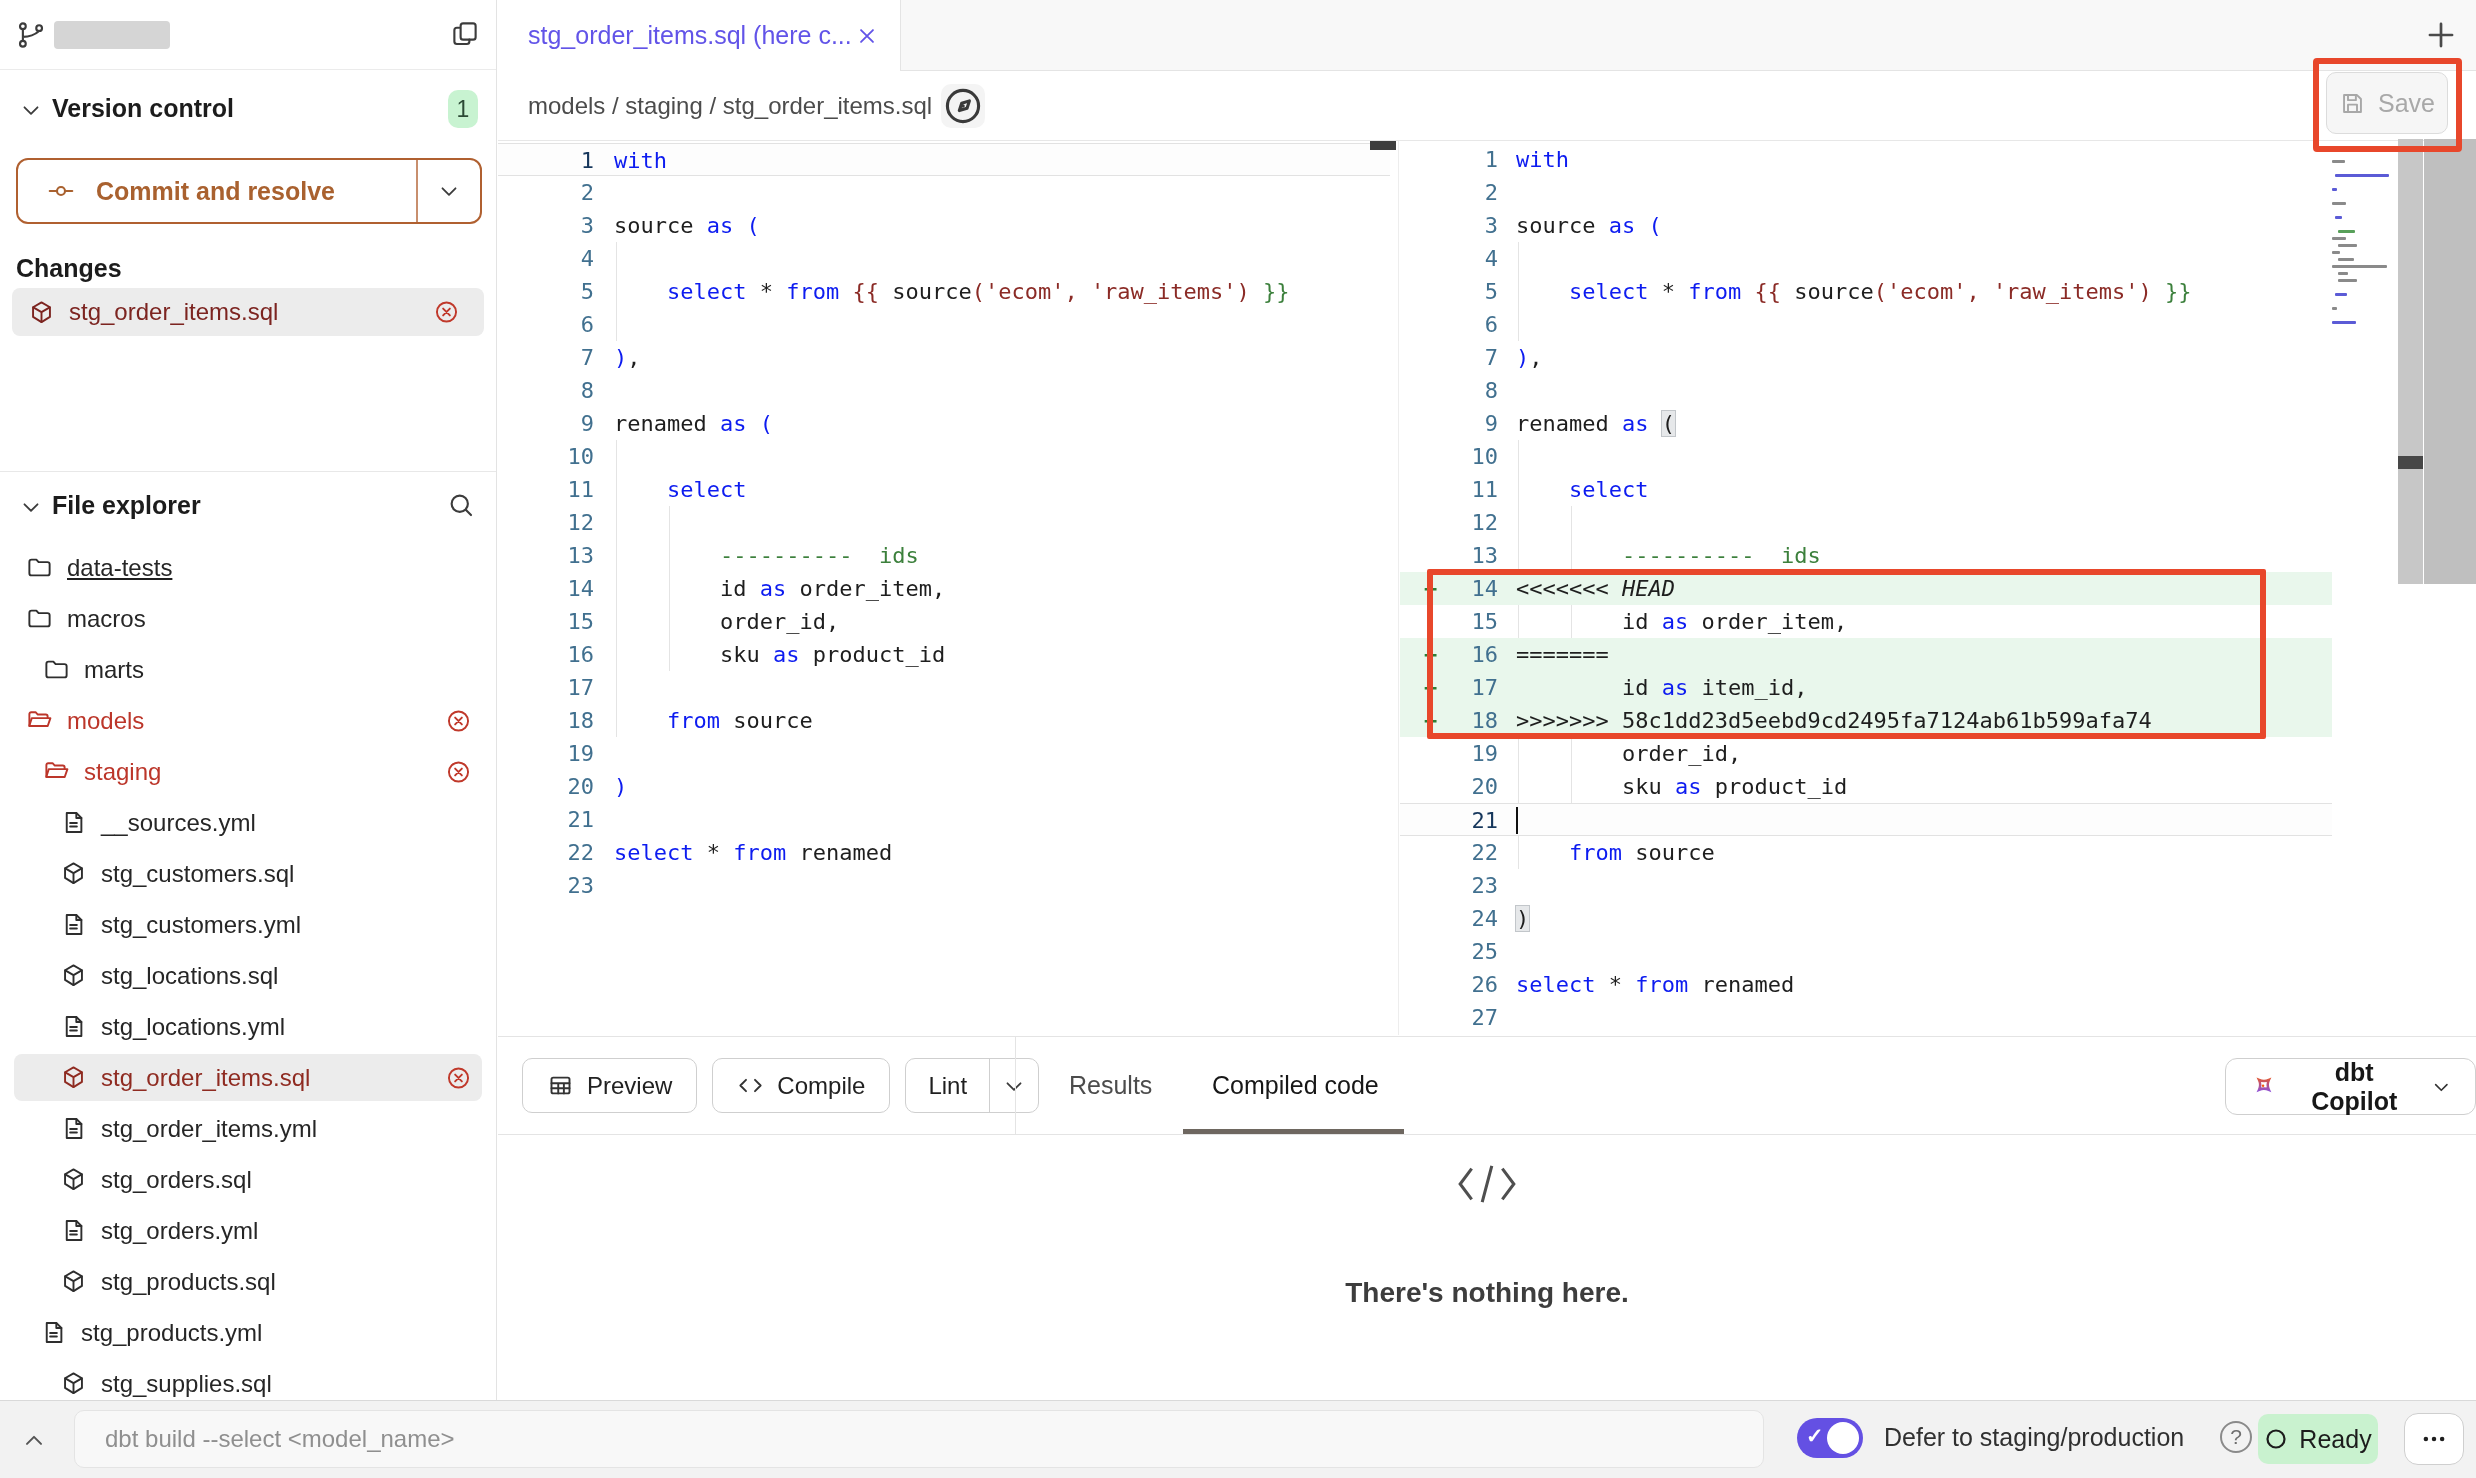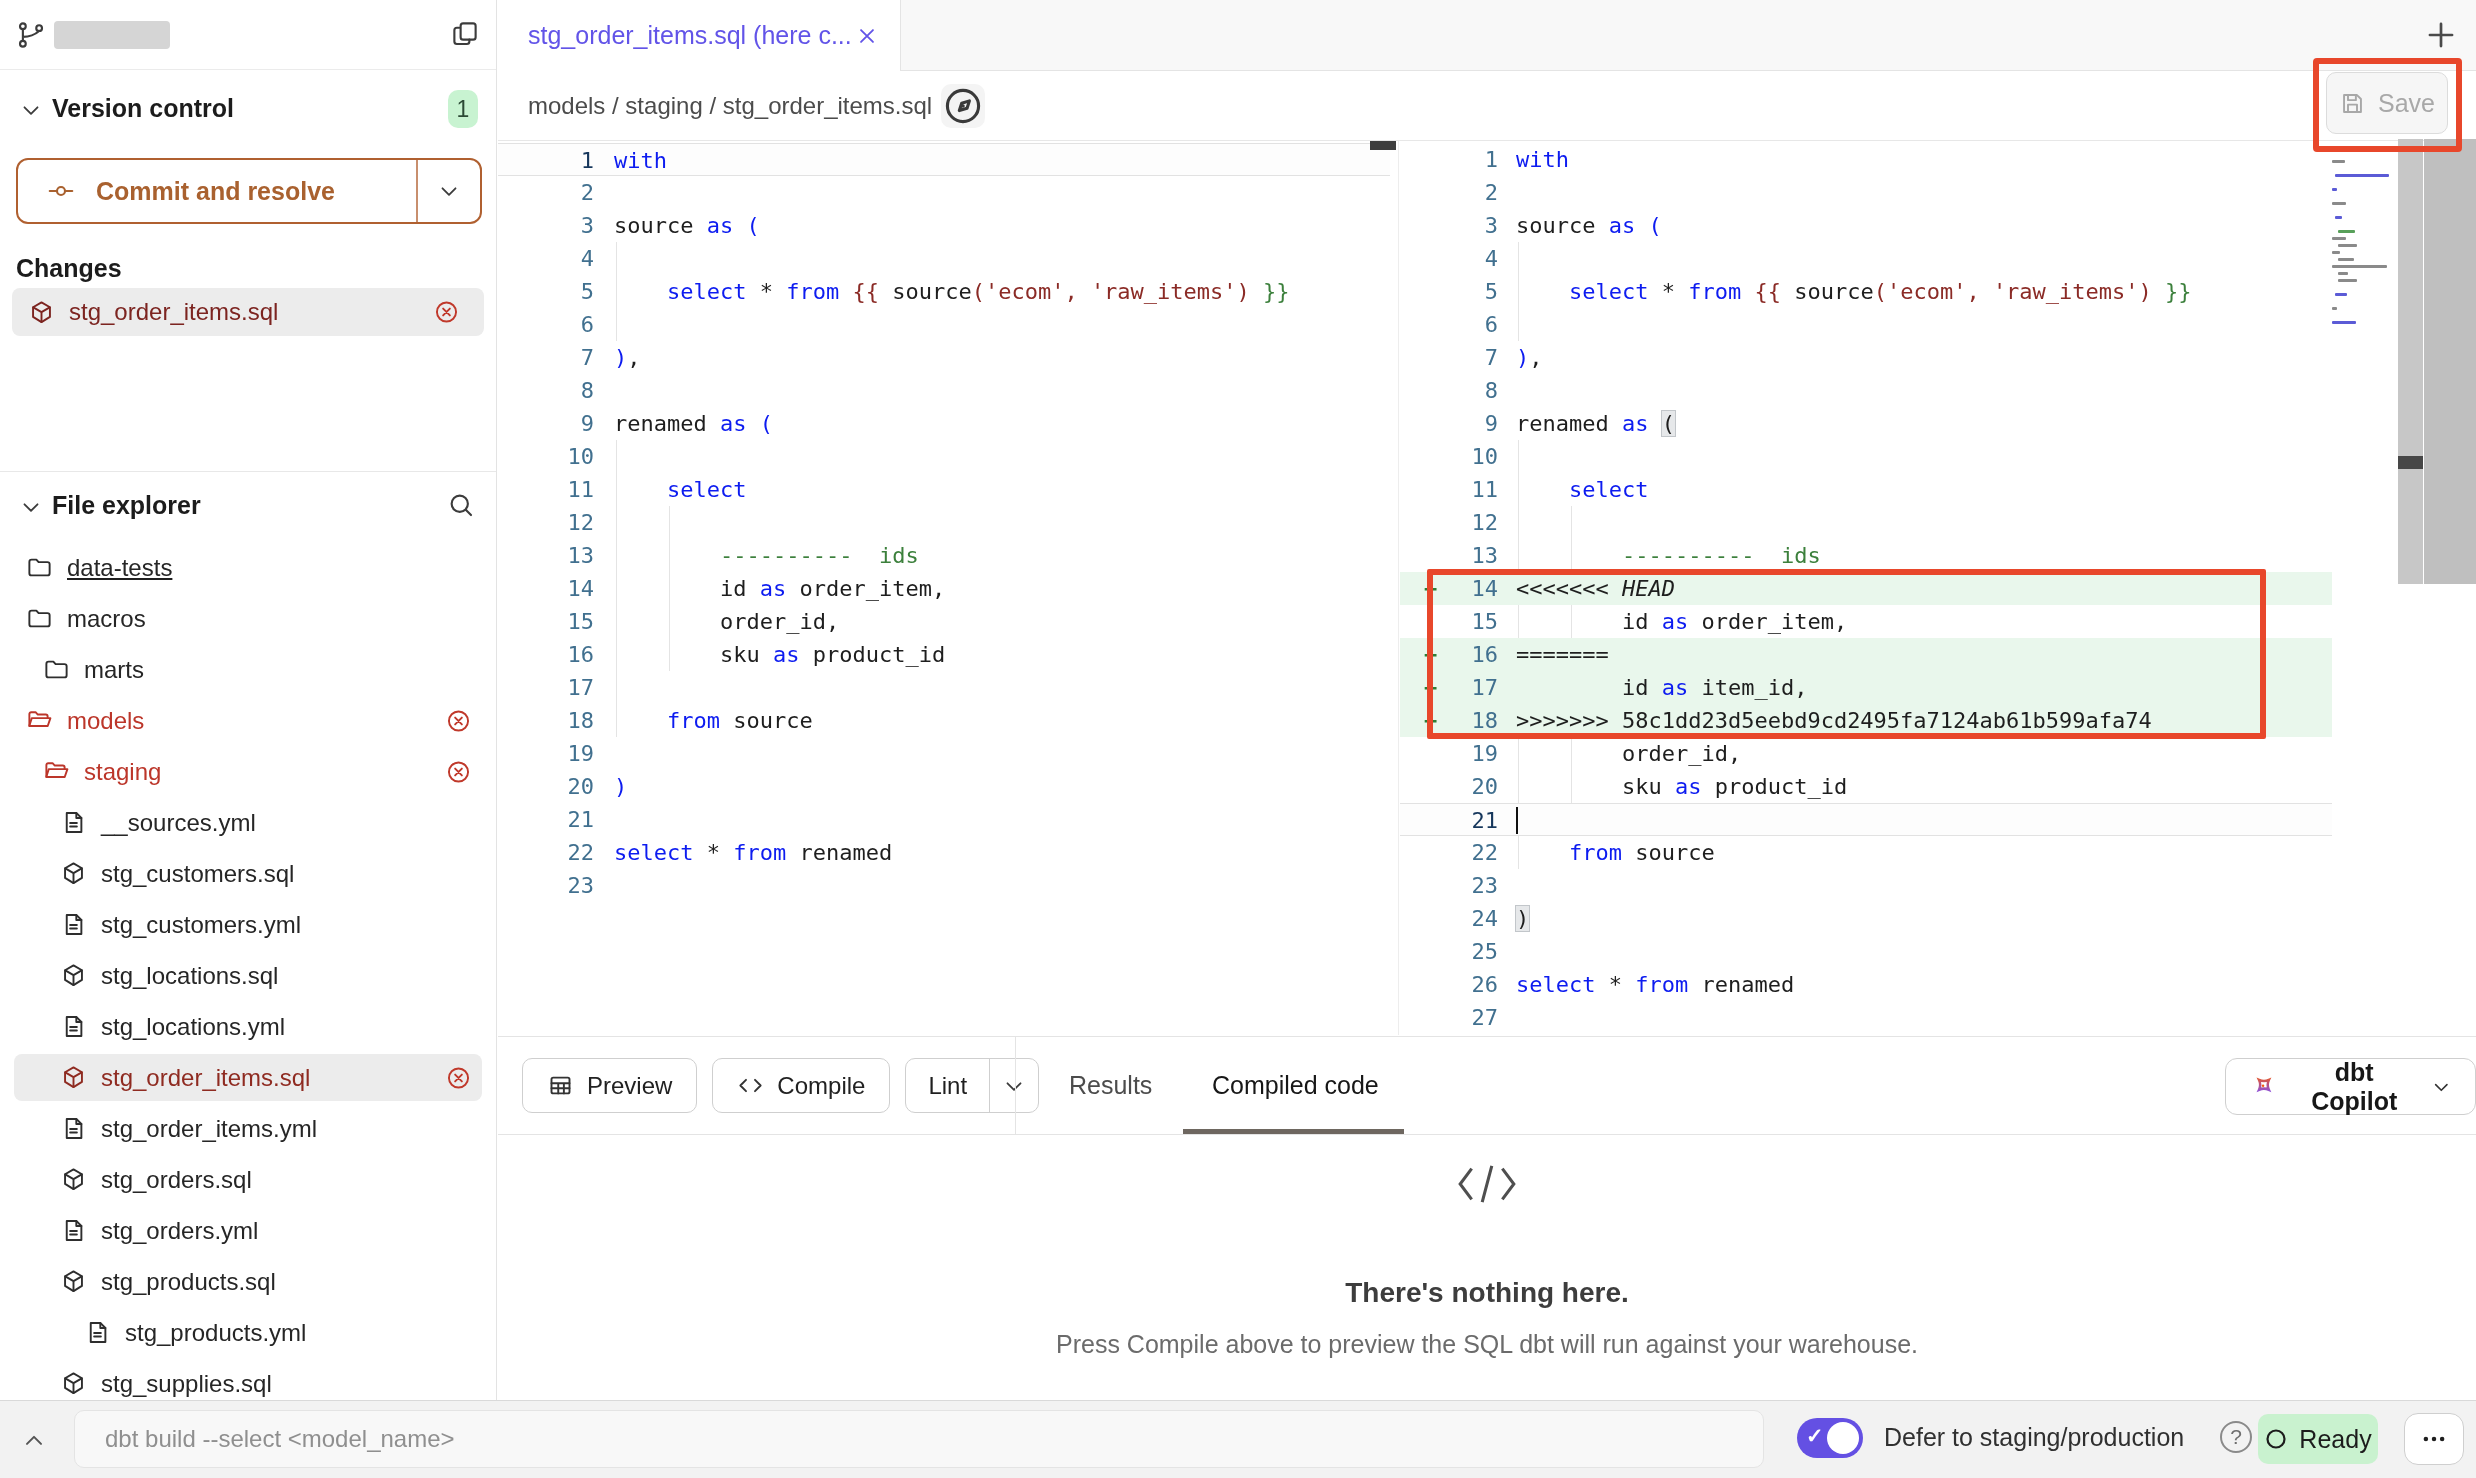--- a/index.html
+++ b/index.html
@@ -371,21 +371,21 @@
       </div>
       <div class="tree-row" style="padding-left: 60px;">
         <span class="ticon">
           <svg viewBox="0 0 24 24">
             <path fill="none" stroke="currentColor" stroke-width="1.7" stroke-linecap="round" stroke-linejoin="round" d="M12 3l7.5 4.3v8.6L12 20.5 4.5 15.9V7.3z"></path>
             <path fill="none" stroke="currentColor" stroke-width="1.7" stroke-linecap="round" stroke-linejoin="round" d="M4.7 7.4L12 11.6l7.3-4.2M12 11.6v8.6"></path>
           </svg>
         </span>
         <span class="lbl">stg_products.sql</span>
       </div>
-      <div class="tree-row" style="padding-left: 84px; align-items: center;">
+      <div class="tree-row" style="padding-left: 40px; align-items: center;">
         <span class="ticon">
           <svg viewBox="0 0 24 24">
             <path fill="none" stroke="currentColor" stroke-width="1.7" stroke-linecap="round" stroke-linejoin="round" d="M6 3.5h8.5L19 8v12.5H6z"></path>
             <path fill="none" stroke="currentColor" stroke-width="1.7" stroke-linecap="round" stroke-linejoin="round" d="M14.5 3.5V8H19M9 12.5h6M9 15.5h6"></path>
           </svg>
         </span>
         <span class="lbl">stg_products.yml</span>
       </div>
       <div class="tree-row" style="padding-left: 60px;">
         <span class="ticon">
@@ -765,21 +765,20 @@
   </button>
 </div>
 
 <div id="results-area">
   <span class="empty-ic">
       <svg viewBox="0 0 34 24">
         <path fill="none" stroke="currentColor" stroke-width="1.6" d="M9 4L3 12l6 8M25 4l6 8-6 8M19.5 2.5l-5 19"></path>
       </svg>
     </span>
   <div class="empty-title">There's nothing here.</div>
-  <div class="empty-sub">Press Compile above to preview the SQL dbt will run against your warehouse.</div>
 </div>
 
 <div id="statusbar">
   <span id="cmd-caret">
       <svg viewBox="0 0 24 24">
         <path fill="none" stroke="currentColor" stroke-width="1.7" stroke-linecap="round" stroke-linejoin="round" d="M6 14.5l6-6 6 6"></path>
       </svg>
     </span>
   <input id="cmd-input" placeholder="dbt build --select &lt;model_name&gt;" style="">
   <div id="defer-toggle">

